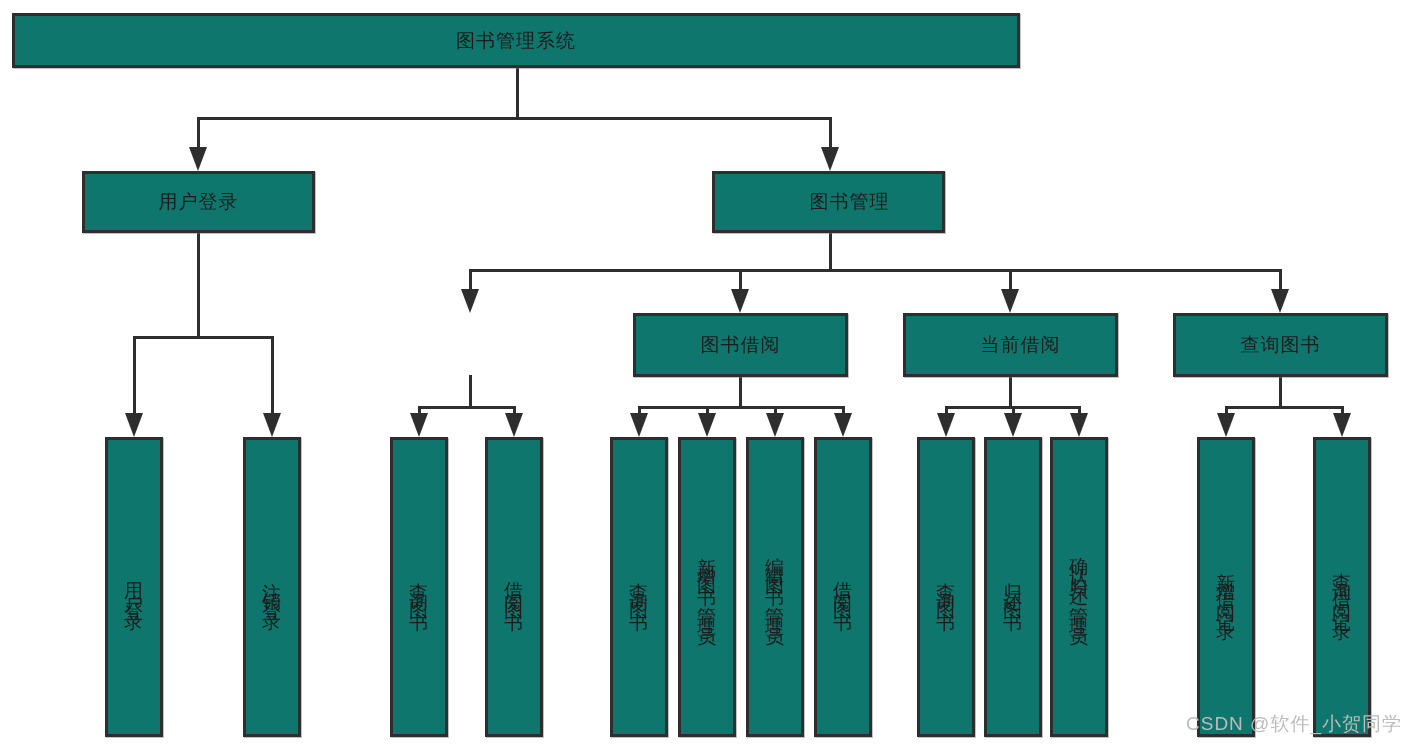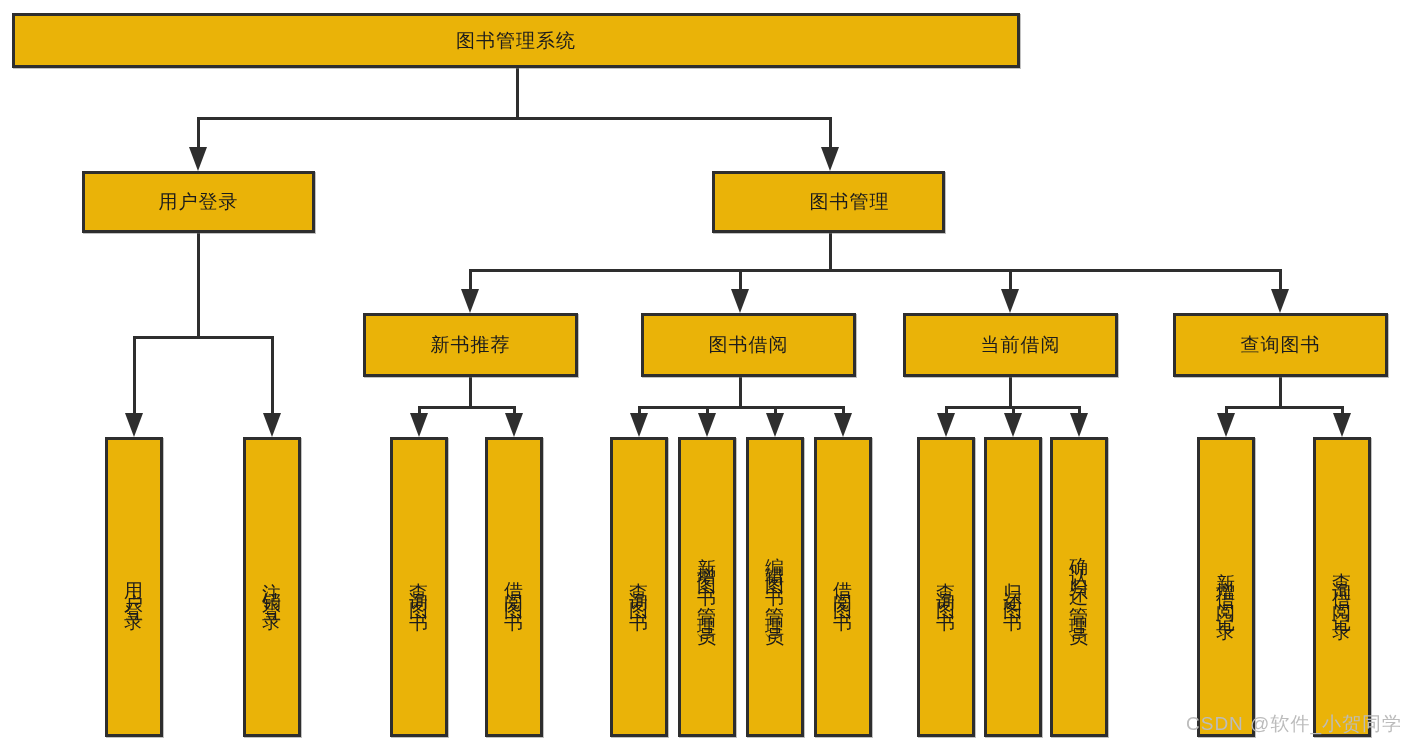--- a/index.html
+++ b/index.html
@@ -9,21 +9,21 @@
   }
   .canvas{
     position:relative;
     width:1405px;height:747px;
     background:var(--background,#fff);
     overflow:hidden;
   }
   .node{
     position:absolute;
     box-sizing:border-box;
-    background:#eab308;
+    background:#0f766e;
     border:3px solid var(--line,#2e2e2e);
     display:flex;
     align-items:center;
     justify-content:center;
     color:var(--text,#1c1c1c);
     font-size:19px;
     letter-spacing:1px;
     box-shadow:1px 1px 0 rgba(120,120,120,.45);
     z-index:2;
   }
@@ -115,23 +115,22 @@
   <div class="vl" style="left:1341px;top:406px;height:12px;"></div>
   <div class="arr" style="left:1217px;top:413px;"></div>
   <div class="arr" style="left:1333px;top:413px;"></div>
 
   <div class="node" style="left:12px;top:13px;width:1008px;height:55px;">图书管理系统</div>
 
   <div class="node" style="left:82px;top:171px;width:233px;height:62px;">用户登录</div>
 
   <div class="node" style="left:712px;top:171px;width:233px;height:62px;padding-left:42px;">图书管理</div>
 
-  <div class="node" style="left:363px;top:313px;width:215px;height:64px;">新书推荐</div>
 
-  <div class="node" style="left:633px;top:313px;width:215px;height:64px;margin-left:8px;">图书借阅</div>
+  <div class="node" style="left:633px;top:313px;width:215px;height:64px;">图书借阅</div>
 
   <div class="node" style="left:903px;top:313px;width:215px;height:64px;padding-left:20px;">当前借阅</div>
 
   <div class="node" style="left:1173px;top:313px;width:215px;height:64px;">查询图书</div>
 
   <div class="node leaf" style="left:105px;top:437px;width:58px;height:300px;">用户登录</div>
   <div class="node leaf" style="left:243px;top:437px;width:58px;height:300px;">注销登录</div>
 
   <div class="node leaf" style="left:390px;top:437px;width:58px;height:300px;">查询图书</div>
   <div class="node leaf" style="left:485px;top:437px;width:58px;height:300px;">借阅图书</div>

